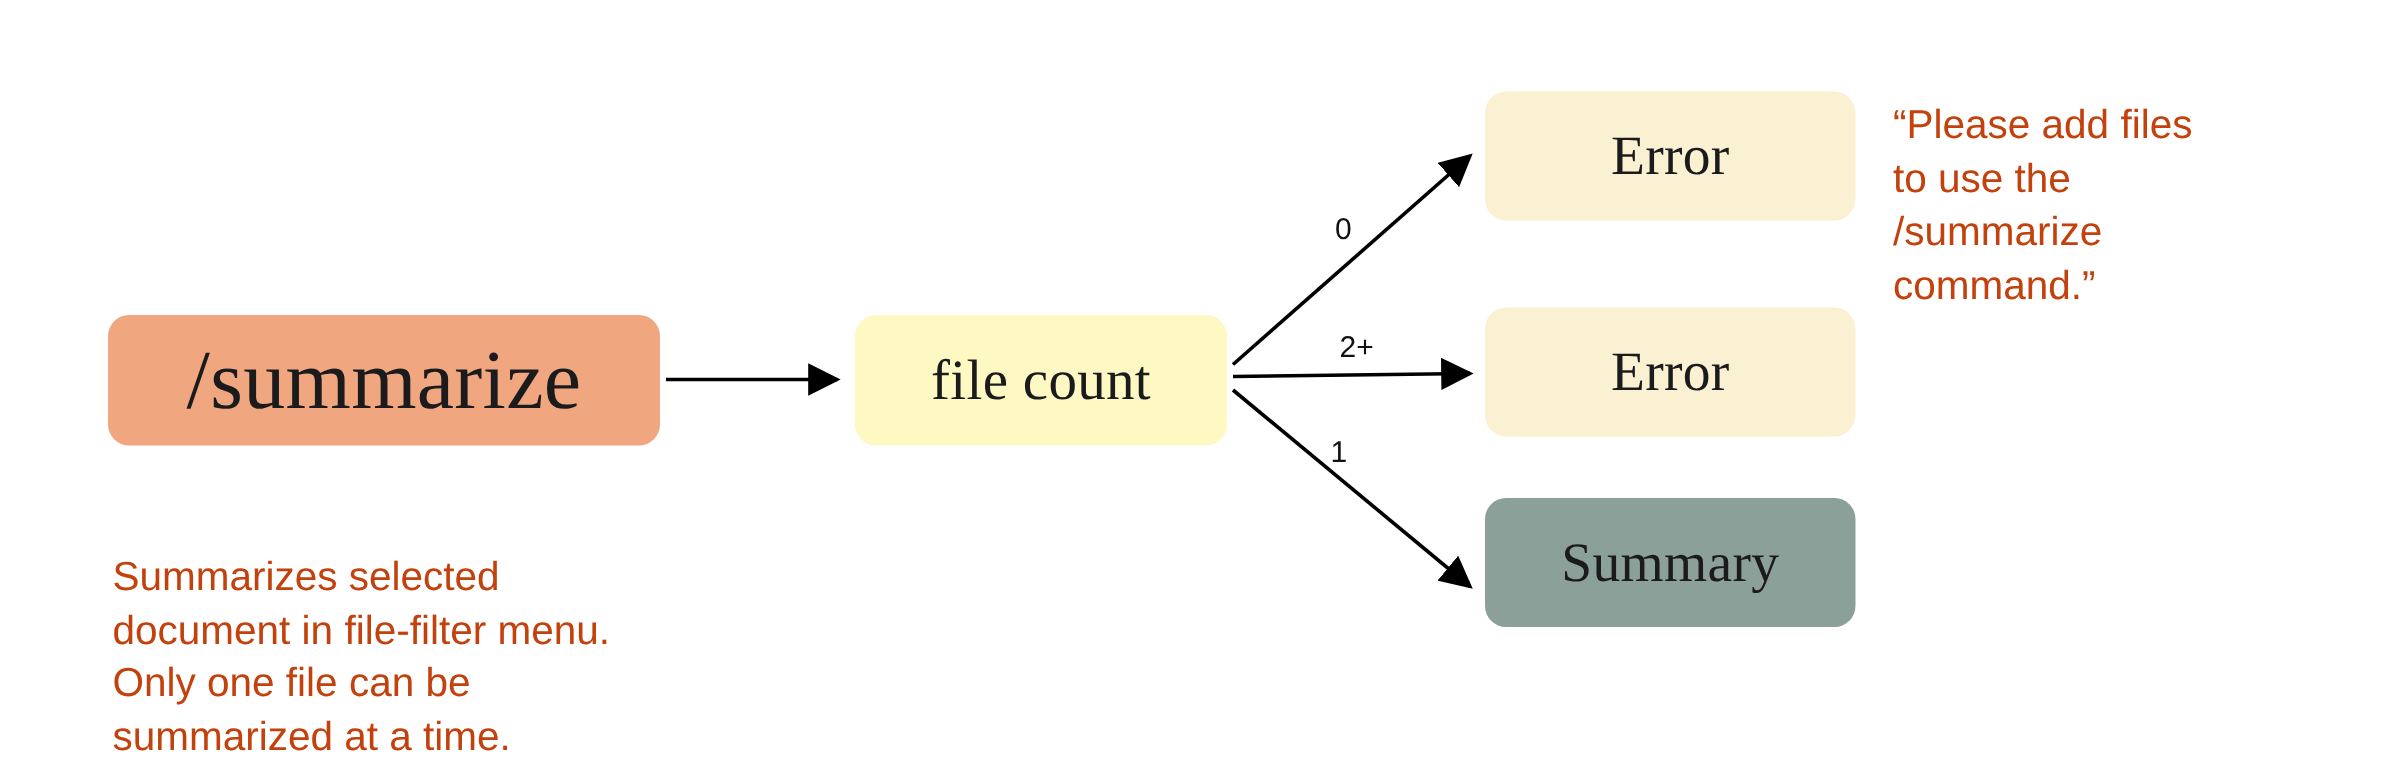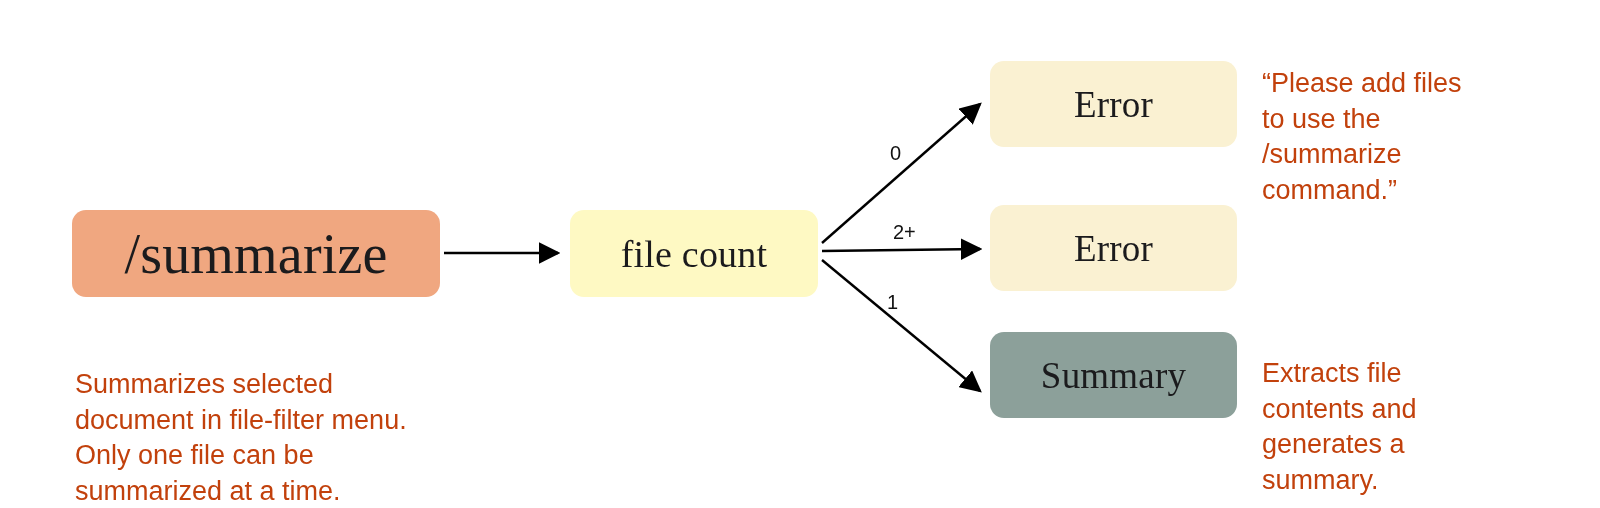--- a/index.html
+++ b/index.html
@@ -104,19 +104,18 @@
   <div class="node node-summary" style="background: rgb(140, 160, 154);">
     <span class="node-label">Summary</span>
   </div>
 
   <div class="caption caption-summarize">Summarizes selected document in file-filter menu. Only one file can be summarized at a time.</div>
 
 
   <div class="caption caption-error0">“Please add files to use the /summarize command.”</div>
 
 
-  <div class="caption caption-summary">Extracts file contents and generates a summary.</div>
 
   <span class="edge-label edge-label-0">0</span>
   <span class="edge-label edge-label-2p">2+</span>
   <span class="edge-label edge-label-1">1</span>
 
 </div>
 
 </body></html>

